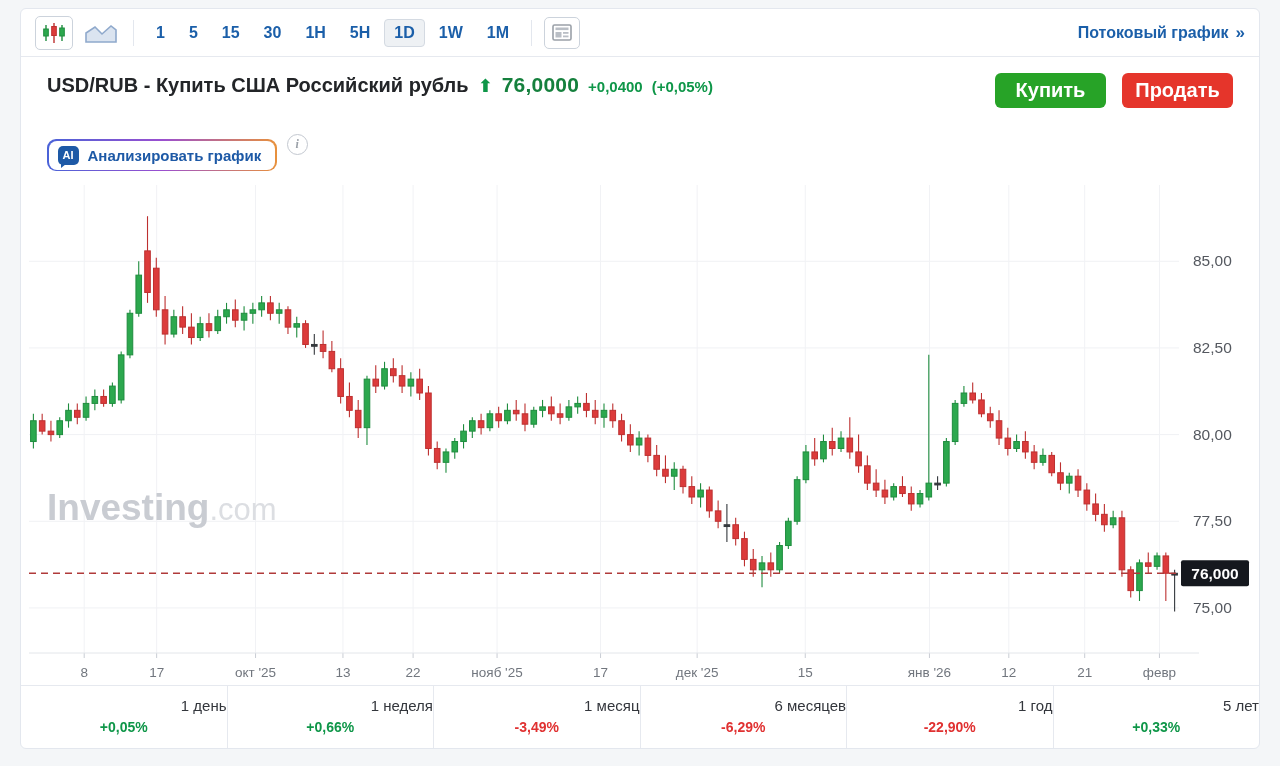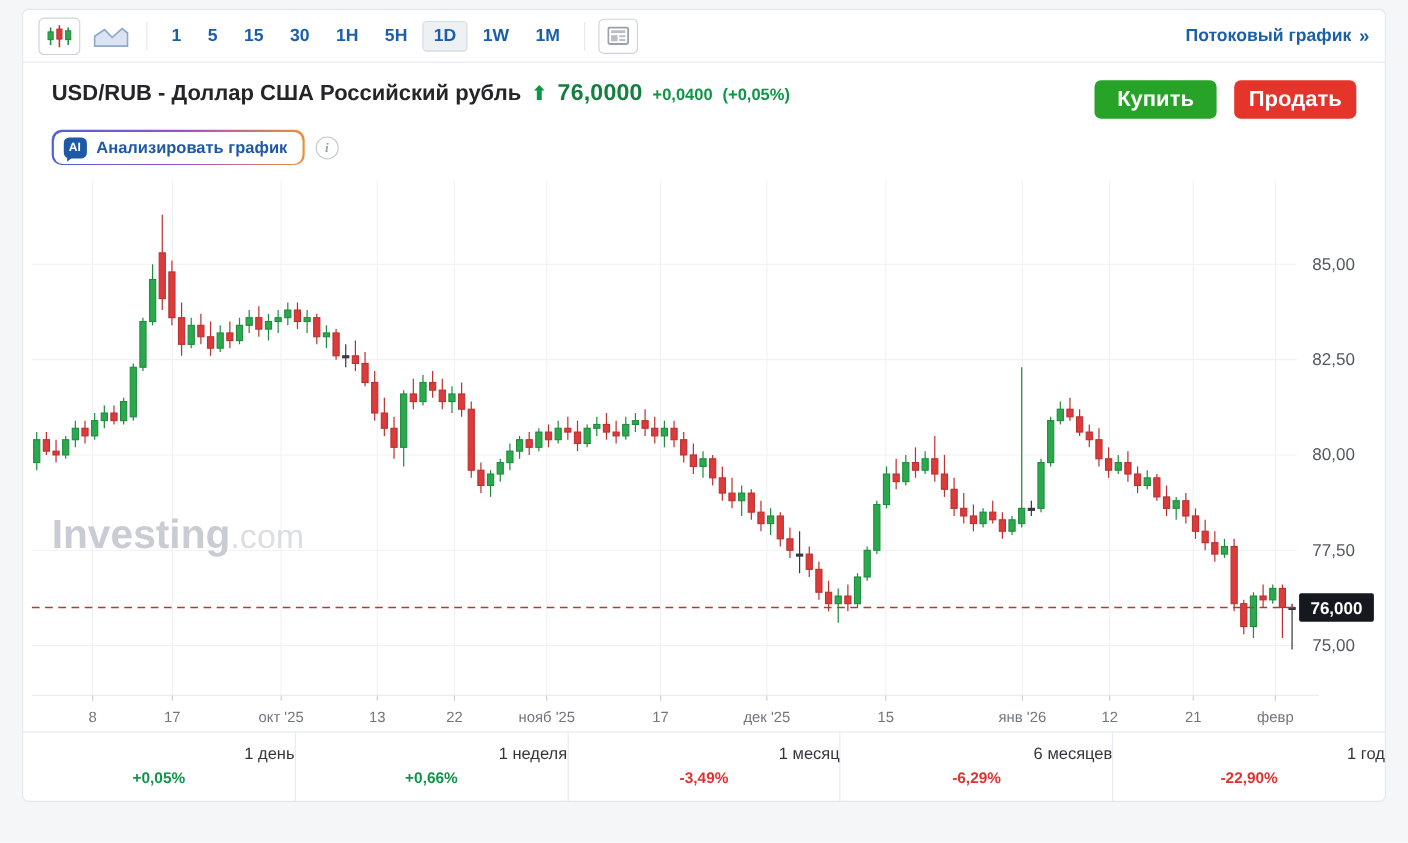--- a/index.html
+++ b/index.html
@@ -26,21 +26,21 @@
   .arrow-up { color:#0e9648; font-size:18px; font-weight:bold; }
   .last-price { font-size:21px; font-weight:bold; color:#15803d; letter-spacing:.2px; }
   .chg { font-size:15px; font-weight:bold; color:#0e9648; }
   .trade-btns { margin-left:auto; display:flex; gap:16px; }
   .btn { border:none; border-radius:6px; color:#fff; font-weight:bold; font-size:20px; width:111px; height:35px; cursor:pointer; font-family:inherit; }
   .btn.buy { background:#27a327; }
   .btn.sell { background:#e5352b; }
 
   
   .ai-row { display:flex; align-items:center; gap:10px; padding:10px 26px 2px 26px; }
-  .ai-btn-wrap { background:linear-gradient(90deg,#4a63d8,#9a4fd0,#e8913c); padding:1.5px; border-radius:9px; cursor:pointer; }
+  .ai-btn-wrap { background:linear-gradient(90deg,#4a63d8,#9a4fd0,#e8913c); padding:1.5px; border-radius:9px; cursor:pointer;margin-top:21px; }
   .ai-btn { background:#fff; border-radius:8px; display:flex; align-items:center; gap:9px; padding:4px 14px 4px 9px; height:29px; }
   .ai-badge { position:relative; width:21px; height:19px; background:#1d59a6; border-radius:5px; color:#fff; font-size:11px; font-weight:bold; display:flex; align-items:center; justify-content:center; }
   .ai-badge::after { content:""; position:absolute; left:3px; bottom:-3px; width:0; height:0; border-left:5px solid #1d59a6; border-bottom:4px solid transparent; }
   .ai-label { color:#1d59a6; font-weight:bold; font-size:15px; }
   .info-icon { width:21px; height:21px; border:1.5px solid #c3c8d0; border-radius:50%; color:#9aa0a8; font-size:12px; font-weight:bold; display:flex; align-items:center; justify-content:center; cursor:pointer; font-style:italic; font-family:"Liberation Serif",serif; }
 
   
   .chart-wrap { padding:2px 0 0 0; }
 
   
@@ -96,21 +96,21 @@
       </svg>
     </div>
     <a class="stream-link">
       <span>Потоковый график</span>
       <span class="stream-arrow">»</span>
     </a>
   </div>
 
   <div class="header-row">
     <div class="title-line">
-      <span class="inst-title">USD/RUB - Доллар США Российский рубль</span>
+      <span class="inst-title">USD/RUB - Купить США Российский рубль</span>
       <span class="arrow-up">⬆</span>
       <span class="last-price">76,0000</span>
       <span class="chg">+0,0400</span>
       <span class="chg">(+0,05%)</span>
     </div>
     <div class="trade-btns">
       <button class="btn buy">Купить</button>
       <button class="btn sell">Продать</button>
     </div>
   </div>
@@ -458,15 +458,19 @@
         <span class="pval down">-3,49%</span>
       </div>
       <div class="cell">
         <span class="plabel">6 месяцев</span>
         <span class="pval down">-6,29%</span>
       </div>
       <div class="cell">
         <span class="plabel">1 год</span>
         <span class="pval down">-22,90%</span>
       </div>
+      <div class="cell">
+        <span class="plabel">5 лет</span>
+        <span class="pval up">+0,33%</span>
+      </div>
     </div>
 
 </div>
 
 </body></html>

